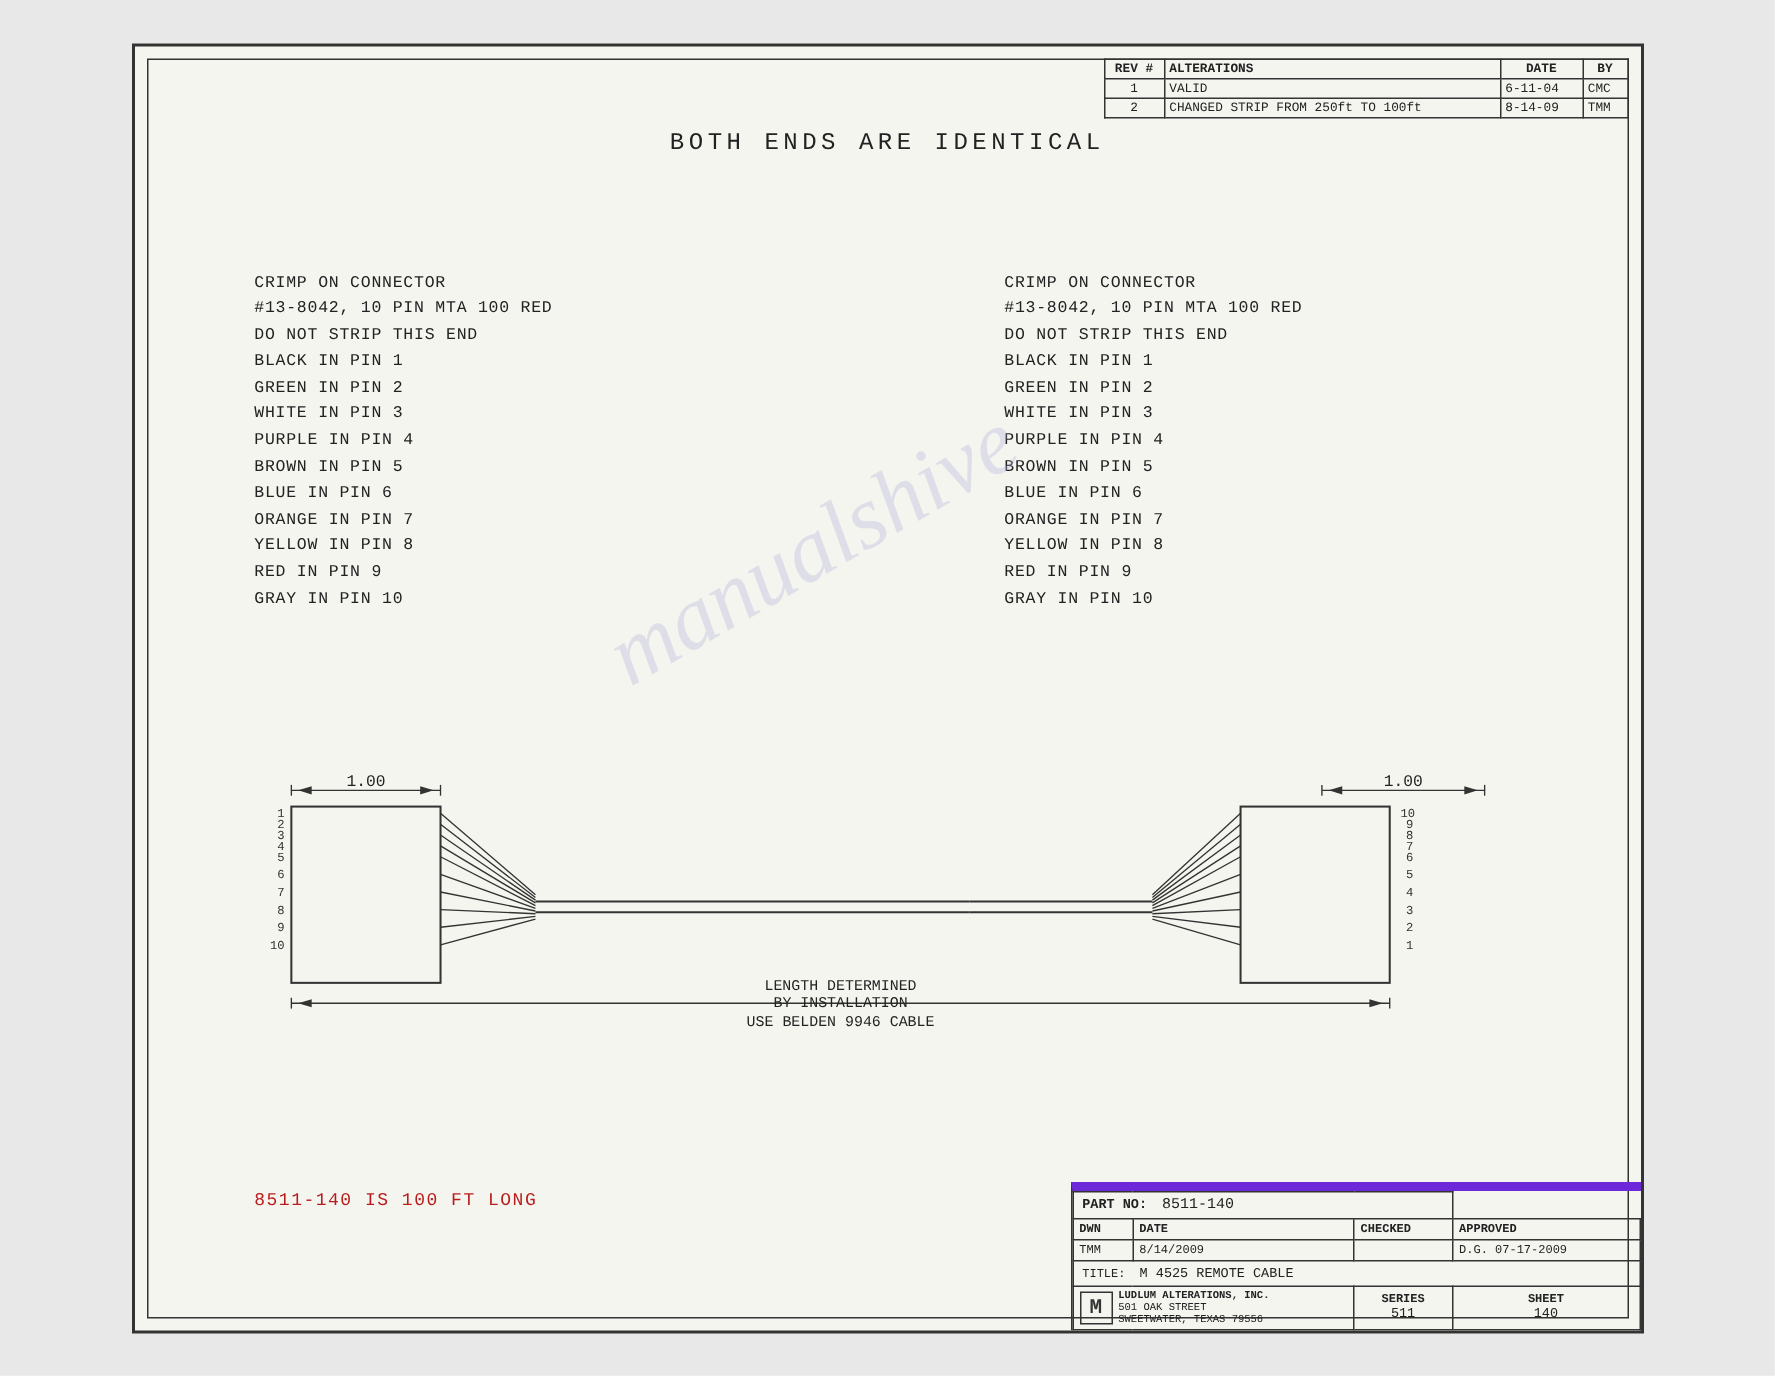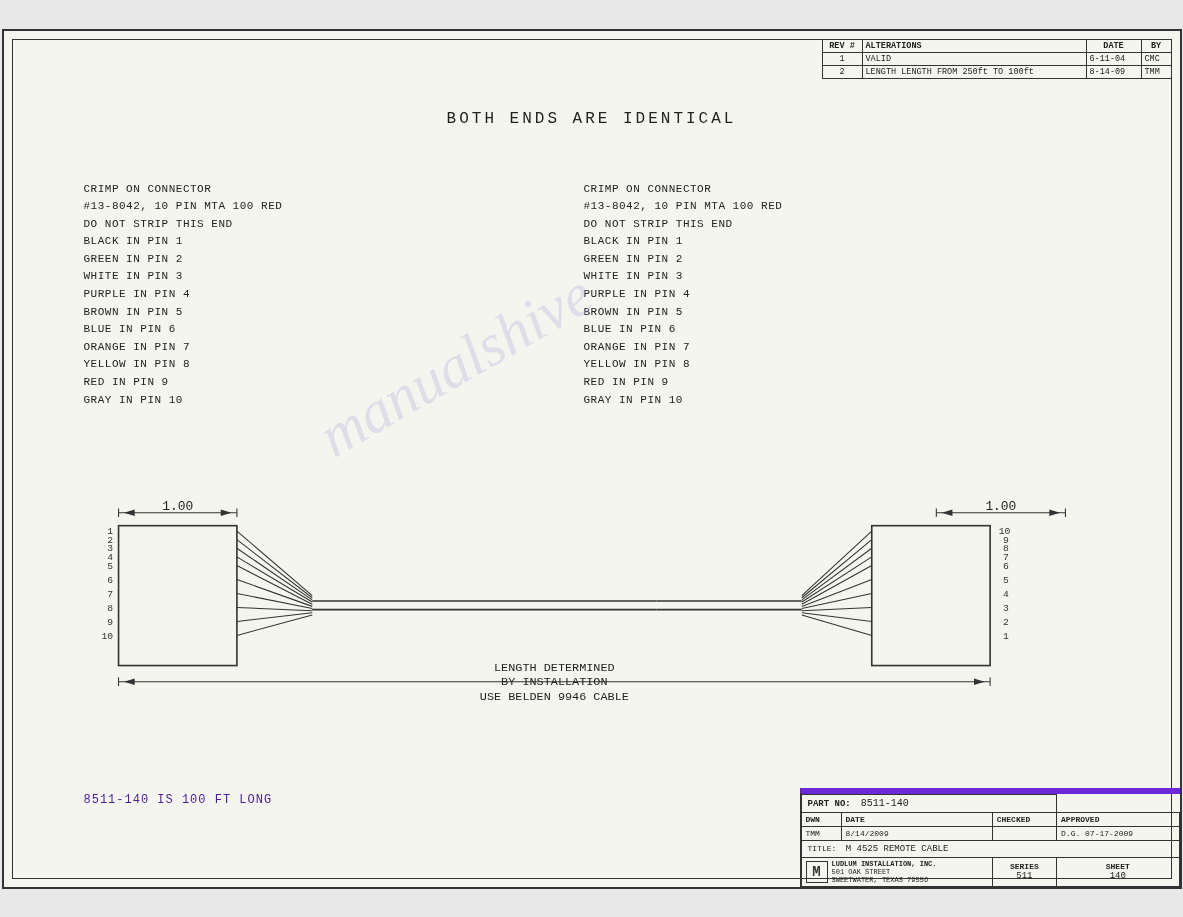--- a/index.html
+++ b/index.html
@@ -5,21 +5,21 @@
     * { margin: 0; padding: 0; box-sizing: border-box; }
     body {
       background: #e8e8e8;
       display: flex;
       justify-content: center;
       align-items: center;
       min-height: 100vh;
       font-family: 'Courier New', Courier, monospace;
     }
     .drawing-sheet {
-      width: 1180px;
+      width: 1008px;
       height: 860px;
       background: #f5f5f0;
       border: 2px solid #333;
       position: relative;
       overflow: hidden;
     }
     .outer-border {
       position: absolute;
       top: 8px; left: 8px; right: 8px; bottom: 8px;
       border: 1px solid #333;
@@ -66,21 +66,20 @@
     }
     .main-title {
       position: absolute;
       top: 55px;
       left: 0; right: 0;
       text-align: center;
       font-size: 16px;
       letter-spacing: 3px;
       color: #222;
       font-weight: normal;
-      margin-top: 24px;
     }
     
     .left-text {
       position: absolute;
       top: 150px;
       left: 80px;
       font-size: 11px;
       line-height: 1.6;
       color: #222;
       letter-spacing: 0.5px;
@@ -119,21 +118,21 @@
       width: 100%;
       height: 220px;
     }
     
     .bottom-note-left {
       position: absolute;
       bottom: 80px;
       left: 80px;
       font-size: 12px;
       letter-spacing: 1px;
-      color: #4c1d95;
+      color: #b91c1c;
     }
   </style>
 </head>
 <body>
 
 <div class="drawing-sheet">
   <div class="outer-border"></div>
 
   <div class="rev-block">
     <table>
@@ -145,21 +144,21 @@
         <td style="width:30px; text-align:center; font-weight:bold;">BY</td>
       </tr>
       <tr>
         <td style="text-align:center;">1</td>
         <td>VALID</td>
         <td>6-11-04</td>
         <td>CMC</td>
       </tr>
       <tr>
         <td style="text-align:center;">2</td>
-        <td>LENGTH LENGTH FROM 250ft TO 100ft</td>
+        <td>CHANGED STRIP FROM 250ft TO 100ft</td>
         <td>8-14-09</td>
         <td>TMM</td>
       </tr>
     </tbody>
       </table>
   </div>
 
   <div class="content">
 
     <div class="main-title">BOTH ENDS ARE IDENTICAL</div>
@@ -310,21 +309,21 @@
         <td colspan="4" style="padding: 3px 6px; font-size: 9px;">
           <span style="font-size:8px; font-weight:normal;">TITLE:</span>
           <span style="font-size:9px; margin-left:4px;">M 4525 REMOTE CABLE</span>
         </td>
       </tr>
       <tr>
         <td colspan="2" style="padding: 2px 4px;">
           <div style="display:flex; align-items:center; gap:4px;">
             <div style="width:22px; height:22px; border:1px solid #333; display:flex; align-items:center; justify-content:center; font-size:14px; font-weight:bold; color:#333;">M</div>
             <div>
-              <div style="font-size:7px; font-weight:bold;">LUDLUM INSTALLATION, INC.</div>
+              <div style="font-size:7px; font-weight:bold;">LUDLUM ALTERATIONS, INC.</div>
               <div style="font-size:7px;">501 OAK STREET</div>
               <div style="font-size:7px;">SWEETWATER, TEXAS 79556</div>
             </div>
           </div>
         </td>
         <td style="text-align:center;">
           <div style="font-size:8px; font-weight:bold;">SERIES</div>
           <div style="font-size:9px;">511</div>
         </td>
         <td style="text-align:center;">

